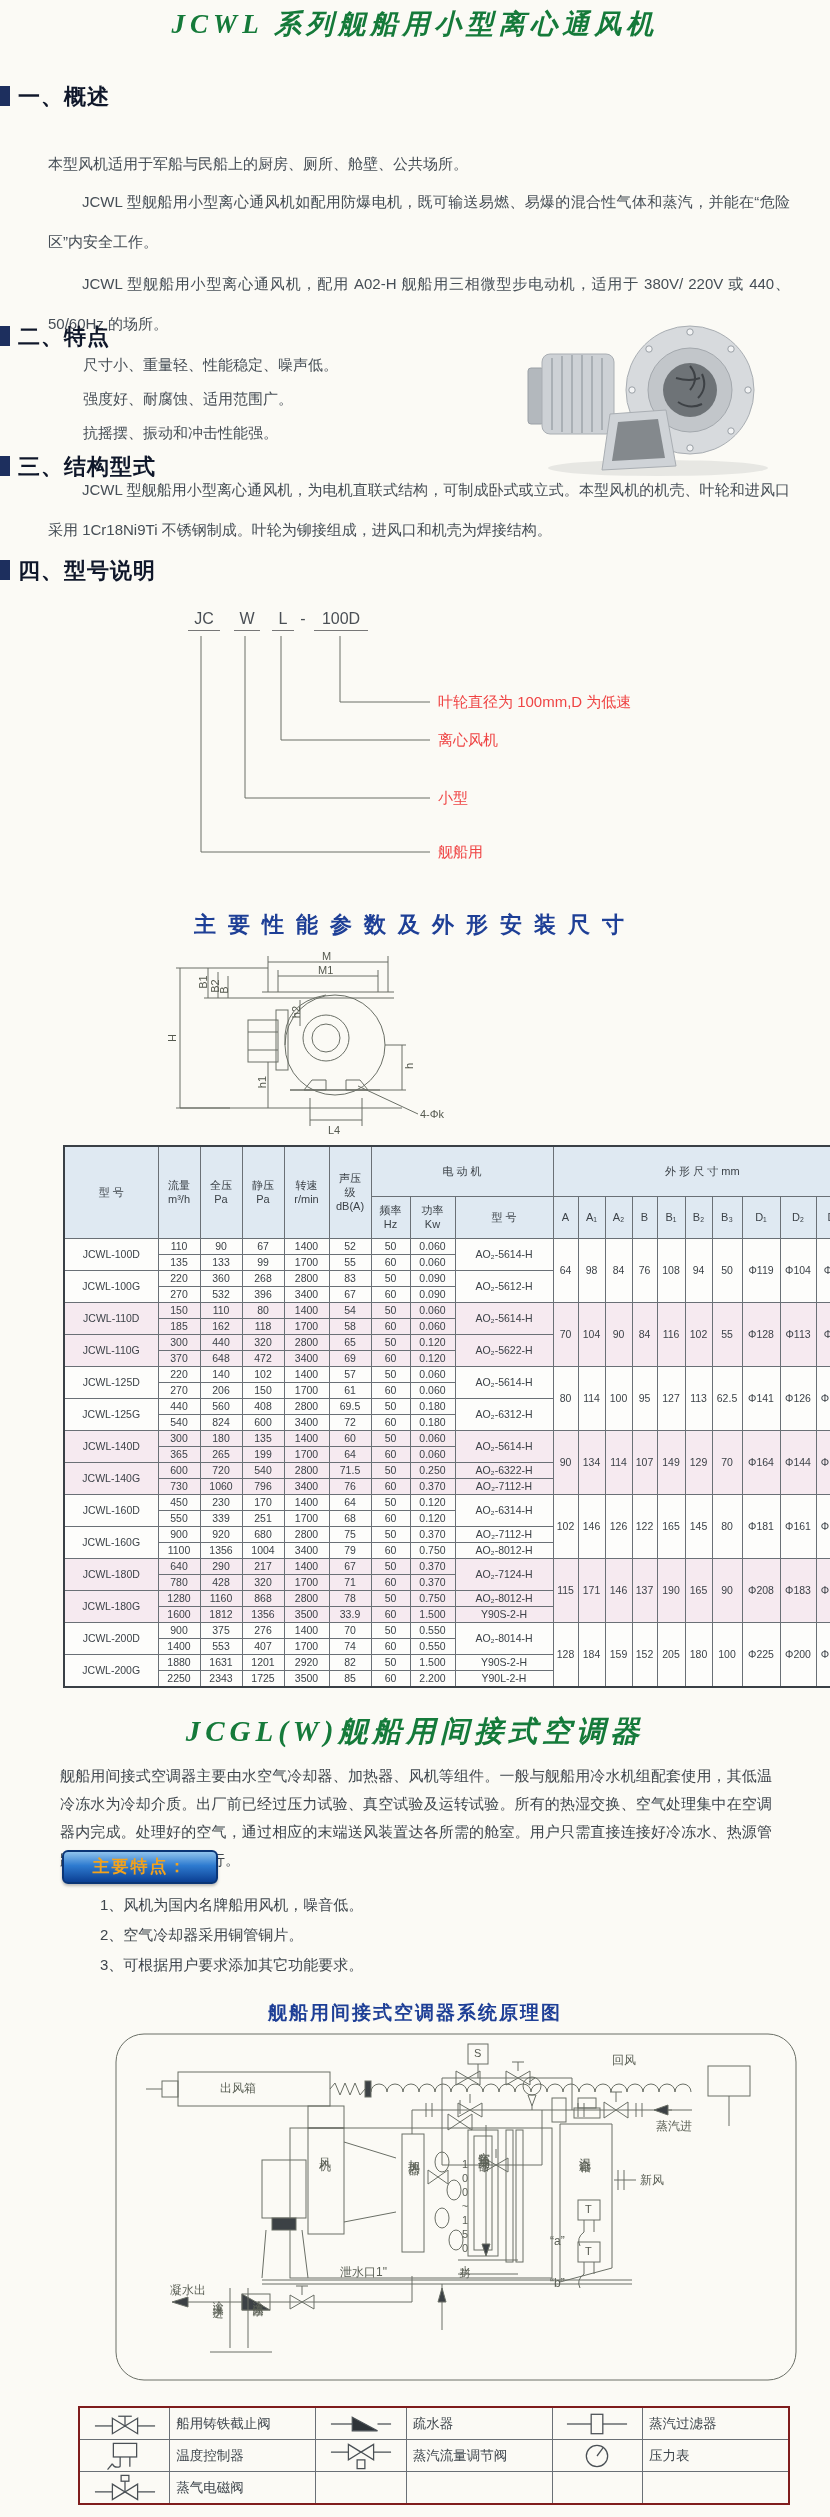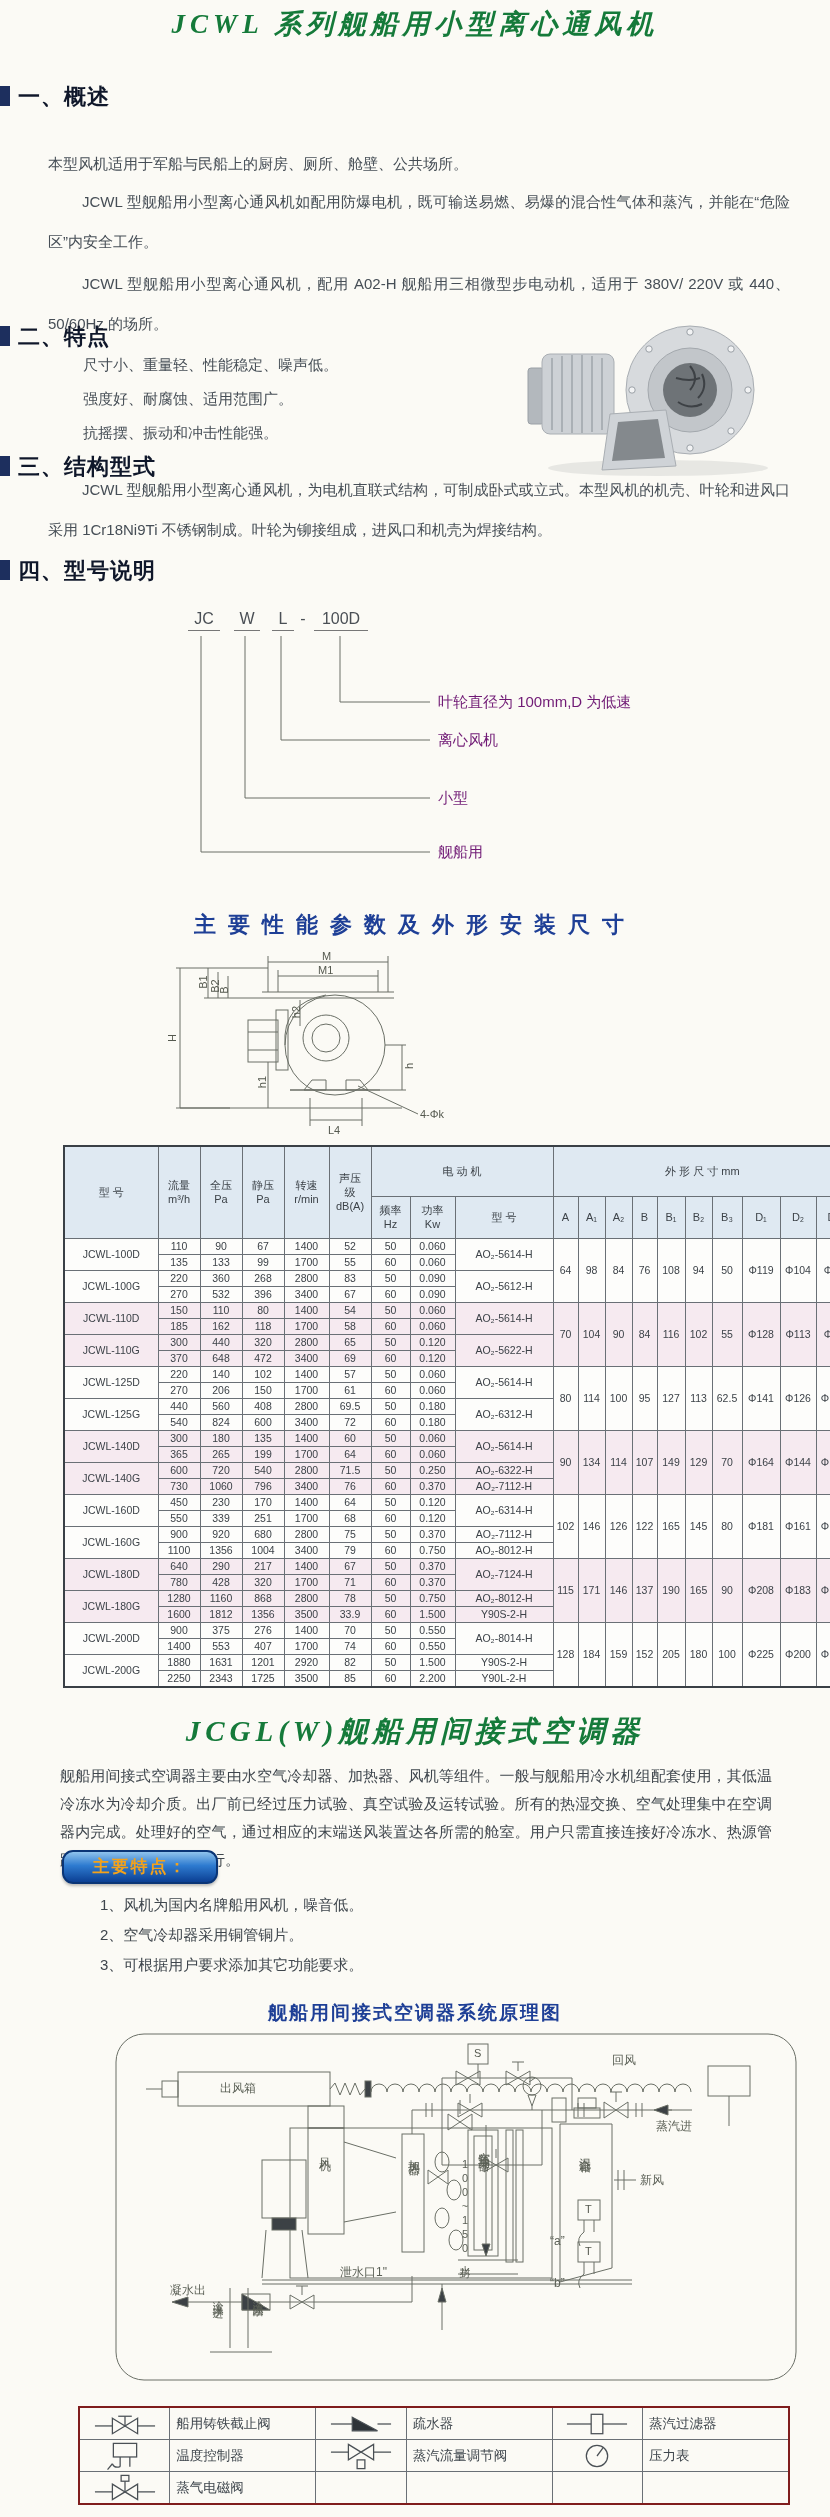--- a/index.html
+++ b/index.html
@@ -13,39 +13,39 @@
   .t2{top:1712px;font-size:29px;}
   
   .sec-marker{left:0;width:10px;height:20px;background:#1d2f5e;}
   .sec-h{left:18px;color:#0f172a;font-size:22px;font-weight:bold;letter-spacing:1px;}
   .body-t{left:48px;width:742px;font-size:15px;line-height:40px;color:#464e56;text-align:justify;}
   .ind{text-indent:34px;}
   .feat{left:83px;font-size:15px;color:#464e56;}
   
   .code-part{position:absolute;top:10px;font-size:16px;color:#4a4f55;border-bottom:1px solid #777;
              padding:0 3px 2px 3px;text-align:center;}
-  .md-label{position:absolute;font-size:15px;color:#701a75;white-space:nowrap;}
+  .md-label{position:absolute;font-size:15px;color:#ef4444;white-space:nowrap;}
   .perf-h{top:910px;width:100%;text-align:center;color:#1e3f96;font-size:22px;
           font-weight:bold;letter-spacing:12px;}
   
   .dim-label{position:absolute;font-size:11px;color:#55594f;font-family:"Liberation Sans",sans-serif;}
   .rot{transform:rotate(-90deg);transform-origin:center;}
   
   .perf-table{border-collapse:collapse;table-layout:fixed;width:763px;font-size:10.5px;color:#3c4248;}
   .perf-table th,.perf-table td{border:1px solid #6a7076;padding:0;text-align:center;
       overflow:hidden;white-space:nowrap;}
   .perf-table{border:2px solid #3a4046;}
   .perf-table th{background:#dfe9f2;font-weight:normal;font-size:11px;line-height:14px;}
   .perf-table td{height:15px;line-height:15px;background:#fdfdfb;}
   .perf-table .g-alt td{background:#f6eaf0;}
   .perf-table .model-cell{font-size:10.5px;}
   
   .ac-par{top:1762px;left:60px;width:712px;font-size:15px;line-height:28px;
           text-align:justify;color:#3f464d;}
-  .badge{top:1850px;left:62px;width:152px;height:30px;border-radius:11px;
+  .badge{top:1850px;left:62px;width:152px;height:30px;border-radius:6px;
          background:linear-gradient(#8fc3ec 0%,#2e7bd0 45%,#0b3f93 100%);
          border:2px solid #0a3576;color:#f2a21c;font-size:17px;font-weight:bold;
          text-align:center;line-height:29px;letter-spacing:2px;
          box-shadow:0 2px 3px rgba(0,0,0,.25);}
   .ac-feat{left:100px;font-size:15px;color:#3f464d;}
   .diag-h{top:2000px;width:100%;text-align:center;color:#1e3f96;font-size:19px;
           font-weight:bold;letter-spacing:2px;}
   .dg-label{position:absolute;font-size:12px;color:#5a5f55;white-space:nowrap;}
   .vt{writing-mode:vertical-rl;text-orientation:upright;letter-spacing:2px;}
   .tbox{position:absolute;font-size:11px;color:#55594f;}

